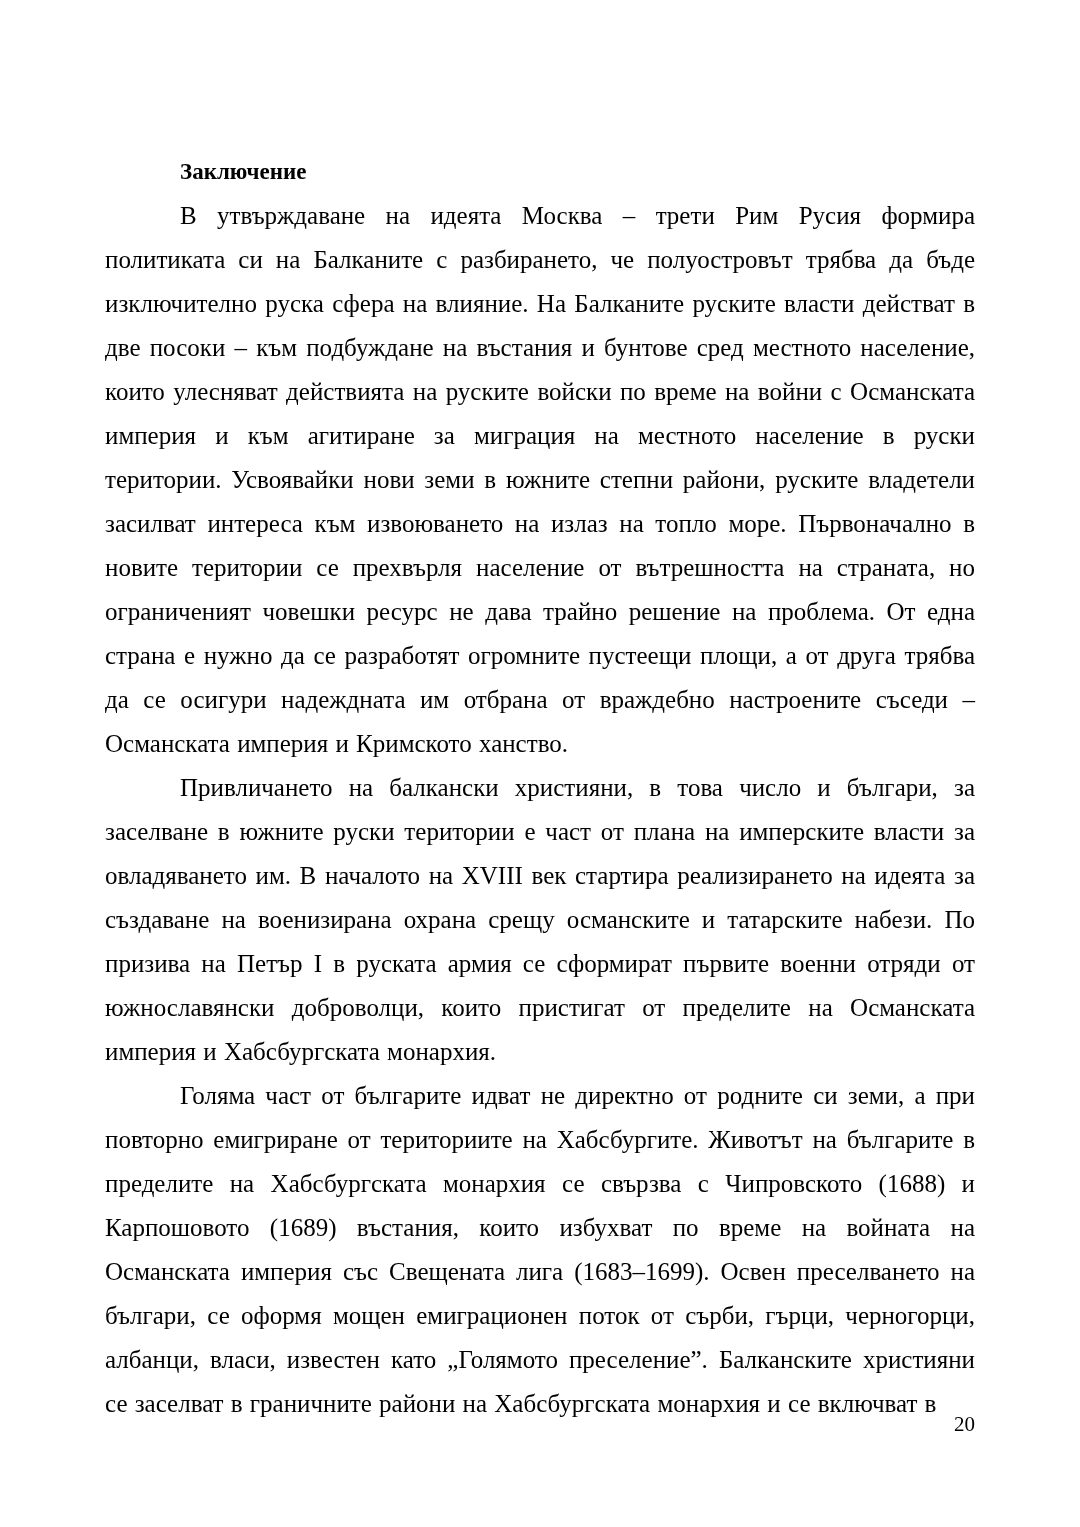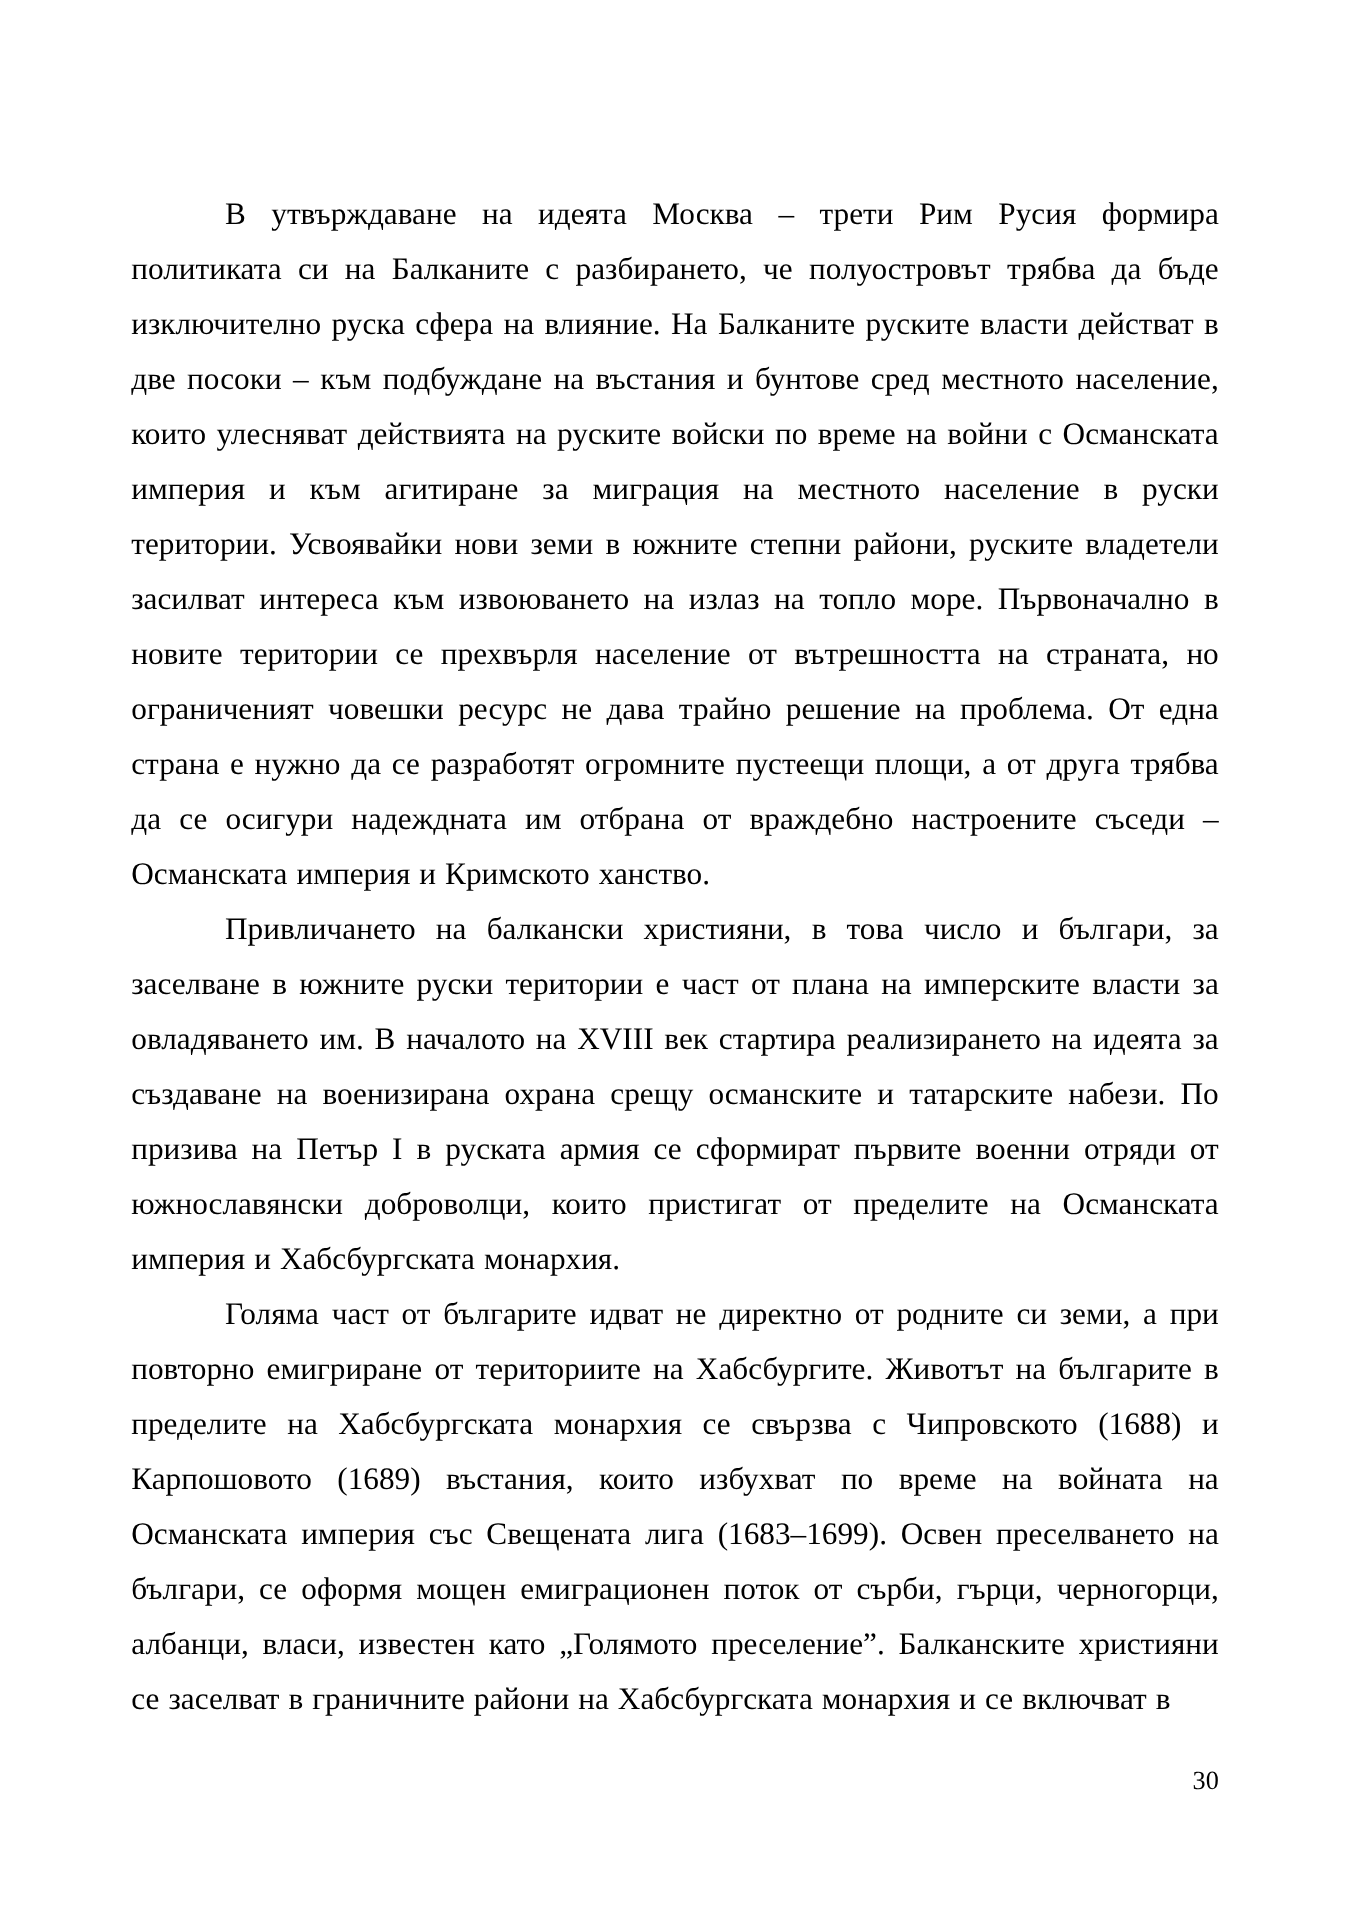--- a/index.html
+++ b/index.html
@@ -48,18 +48,19 @@
     top: 1410px;
     font-size: 21px;
     line-height: 28px;
   }
 </style>
 </head>
 <body>
 
 <div class="page">
   <div class="content">
+    <h2 class="section-title">Заключение</h2>
     <p>В утвърждаване на идеята Москва – трети Рим Русия формира политиката си на Балканите с разбирането, че полуостровът трябва да бъде изключително руска сфера на влияние. На Балканите руските власти действат в две посоки – към подбуждане на въстания и бунтове сред местното население, които улесняват действията на руските войски по време на войни с Османската империя и към агитиране за миграция на местното население в руски територии. Усвоявайки нови земи в южните степни райони, руските владетели засилват интереса към извоюването на излаз на топло море. Първоначално в новите територии се прехвърля население от вътрешността на страната, но ограниченият човешки ресурс не дава трайно решение на проблема. От една страна е нужно да се разработят огромните пустеещи площи, а от друга трябва да се осигури надеждната им отбрана от враждебно настроените съседи – Османската империя и Кримското ханство.</p>
     <p>Привличането на балкански християни, в това число и българи, за заселване в южните руски територии е част от плана на имперските власти за овладяването им. В началото на XVIII век стартира реализирането на идеята за създаване на военизирана охрана срещу османските и татарските набези. По призива на Петър I в руската армия се сформират първите военни отряди от южнославянски доброволци, които пристигат от пределите на Османската империя и Хабсбургската монархия.</p>
     <p>Голяма част от българите идват не директно от родните си земи, а при повторно емигриране от териториите на Хабсбургите. Животът на българите в пределите на Хабсбургската монархия се свързва с Чипровското (1688) и Карпошовото (1689) въстания, които избухват по време на войната на Османската империя със Свещената лига (1683–1699). Освен преселването на българи, се оформя мощен емиграционен поток от сърби, гърци, черногорци, албанци, власи, известен като „Голямото преселение”. Балканските християни се заселват в граничните райони на Хабсбургската монархия и се включват в</p>
   </div>
-  <div class="page-number">30</div>
+  <div class="page-number">20</div>
 </div>
 
 </body></html>

